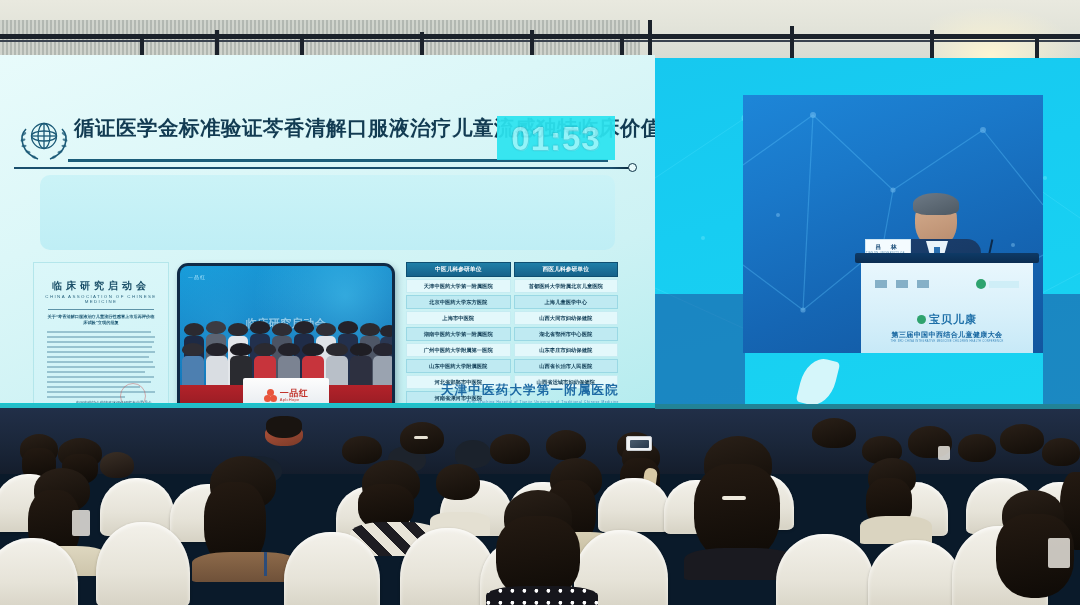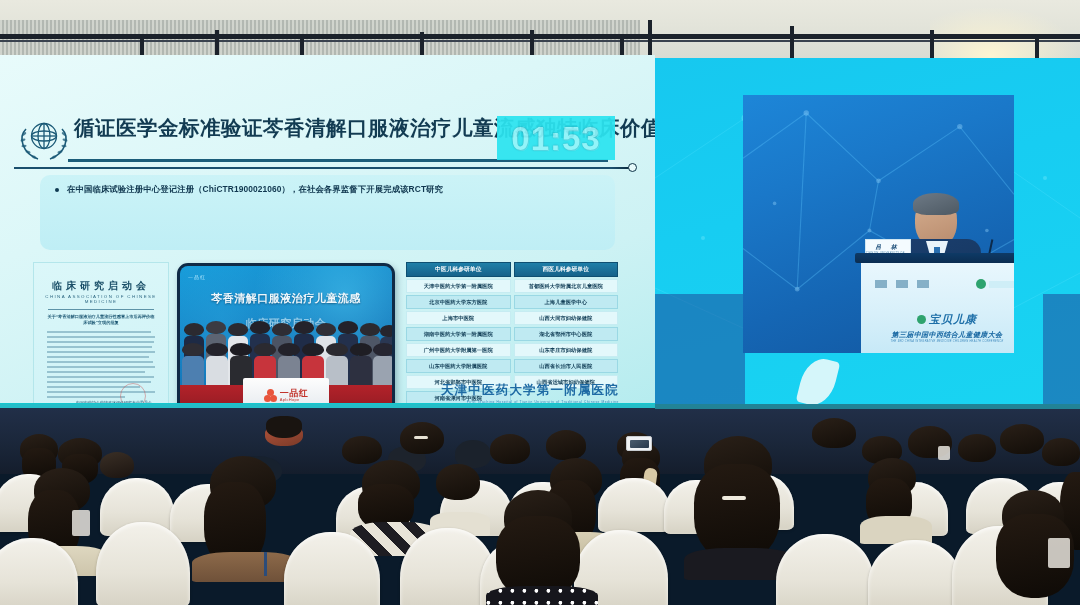--- a/index.html
+++ b/index.html
@@ -254,24 +254,23 @@
   }
 
   
   .led {
     position: absolute; left: 655px; top: 58px; width: 425px; height: 352px;
     background: linear-gradient(165deg,#17c8ef 0%,#17cdf2 40%,#19d4f2 100%);
     overflow: hidden;
   }
   .led-net { position: absolute; inset: 0; opacity: .5; }
   .video {
-    position: absolute; left: 88px; top: 37px; width: 271px; height: 258px;
+    position: absolute; left: 88px; top: 37px; width: 300px; height: 258px;
     background: linear-gradient(160deg,#1d86d8 0%,#1a78c9 30%,#1566b4 65%,#12569f 100%);
     overflow: hidden;
-    font-style: italic;
   }
   .v-net { position: absolute; inset: 0; opacity: .75; }
   .v-speaker {
     position: absolute; left: 150px; bottom: 38px; width: 88px; height: 120px;
   }
   .vs-head {
     position: absolute; left: 22px; top: 0; width: 42px; height: 52px;
     border-radius: 47% 47% 45% 45%;
     background: linear-gradient(160deg,#d7b091,#b78a6c);
   }
@@ -463,21 +462,20 @@
       <div class="slide-title">循证医学金标准验证芩香清解口服液治疗儿童流感独特临床价值</div>
       <div class="title-rule"></div>
       <div class="prog-line"></div>
       <div class="prog-dot"></div>
 
       <div class="timer">
         <span class="timer-txt">01:53</span>
       </div>
 
       <div class="bullets">
-        <div class="bullet">在中国临床试验注册中心登记注册（ChiCTR1900021060），在社会各界监督下开展完成该RCT研究</div>
       </div>
 
       <div class="doc">
         <div class="doc-title">临床研究启动会</div>
         <div class="doc-sub">CHINA ASSOCIATION OF CHINESE MEDICINE</div>
         <div class="doc-rule"></div>
         <div class="doc-head">关于“芩香清解口服液治疗儿童流行性感冒上市后再评价临床试验”立项的批复</div>
         <div class="doc-lines">
           <div class="dl" style="width:96%"></div>
             <div class="dl" style="width:100%"></div>
@@ -497,21 +495,20 @@
         <div class="doc-seal"></div>
         <div class="doc-sign">
           <div>中国中药协会药物临床评价研究专业委员会</div>
           <div>2019年1月18日</div>
         </div>
       </div>
 
       <div class="photo">
         <div class="photo-bg"></div>
         <div class="photo-logo">一品红</div>
-        <div class="photo-band-txt">芩香清解口服液治疗儿童流感</div>
         <div class="photo-band-txt2">临床研究启动会</div>
 
         <div class="crowd">
 
           <div class="cperson" style="left:4px;width:20px;height:66px;">
             <div class="chead" style="height:13px;background:#2b2a30;"></div>
             <div class="cbody" style="height:53px;background:#1d2a45;"></div>
             </div>
           <div class="cperson" style="left:26px;width:20px;height:68px;">
             <div class="chead" style="height:13px;background:#3b3b42;"></div>

